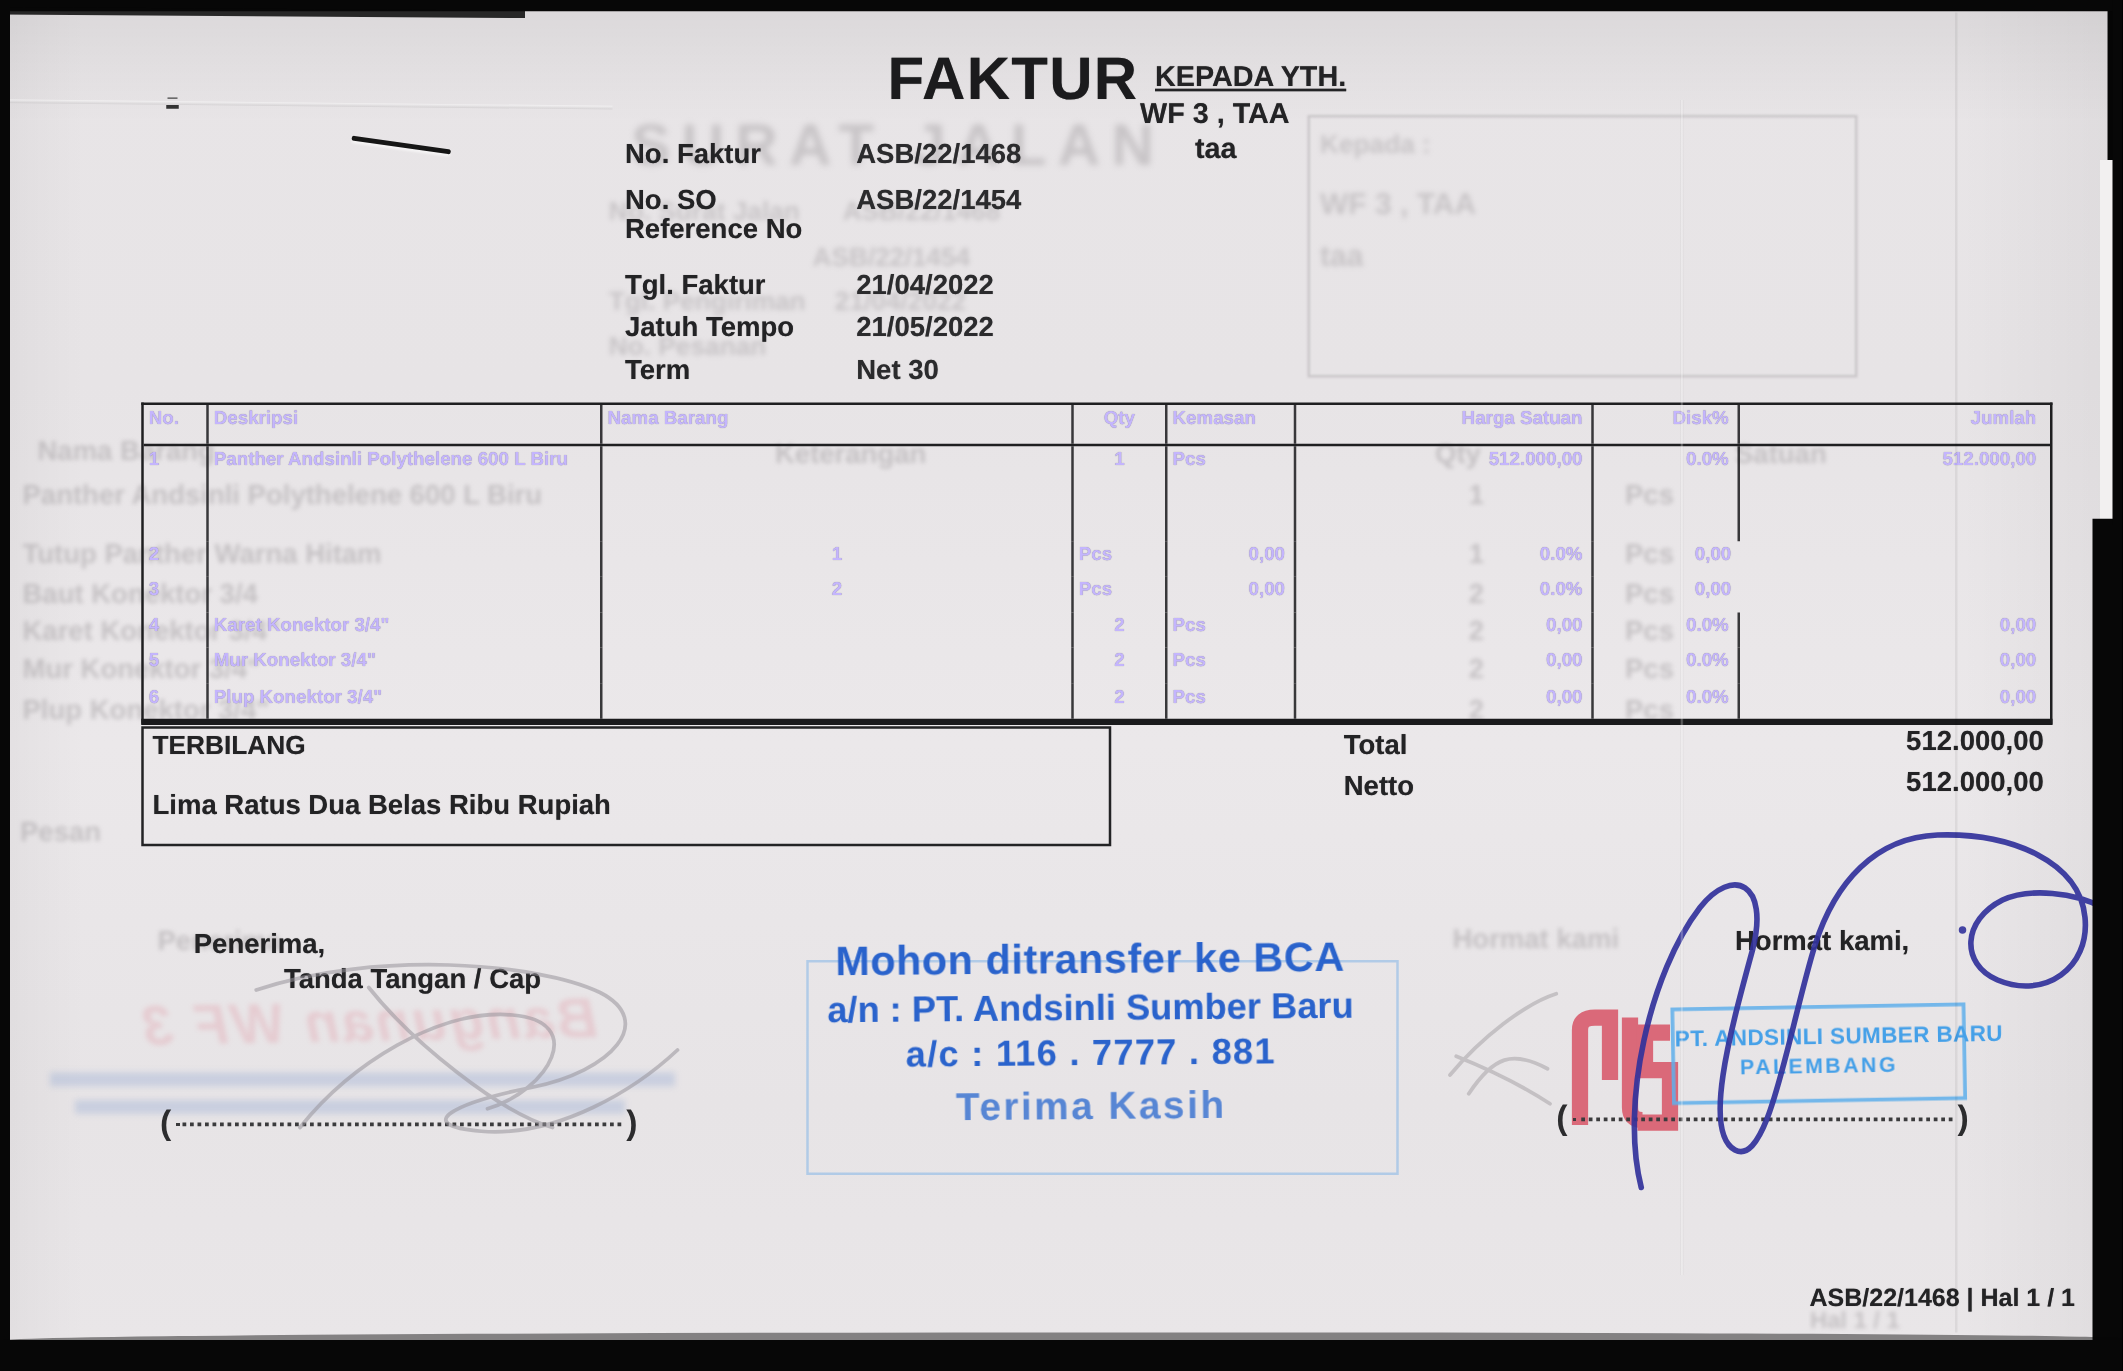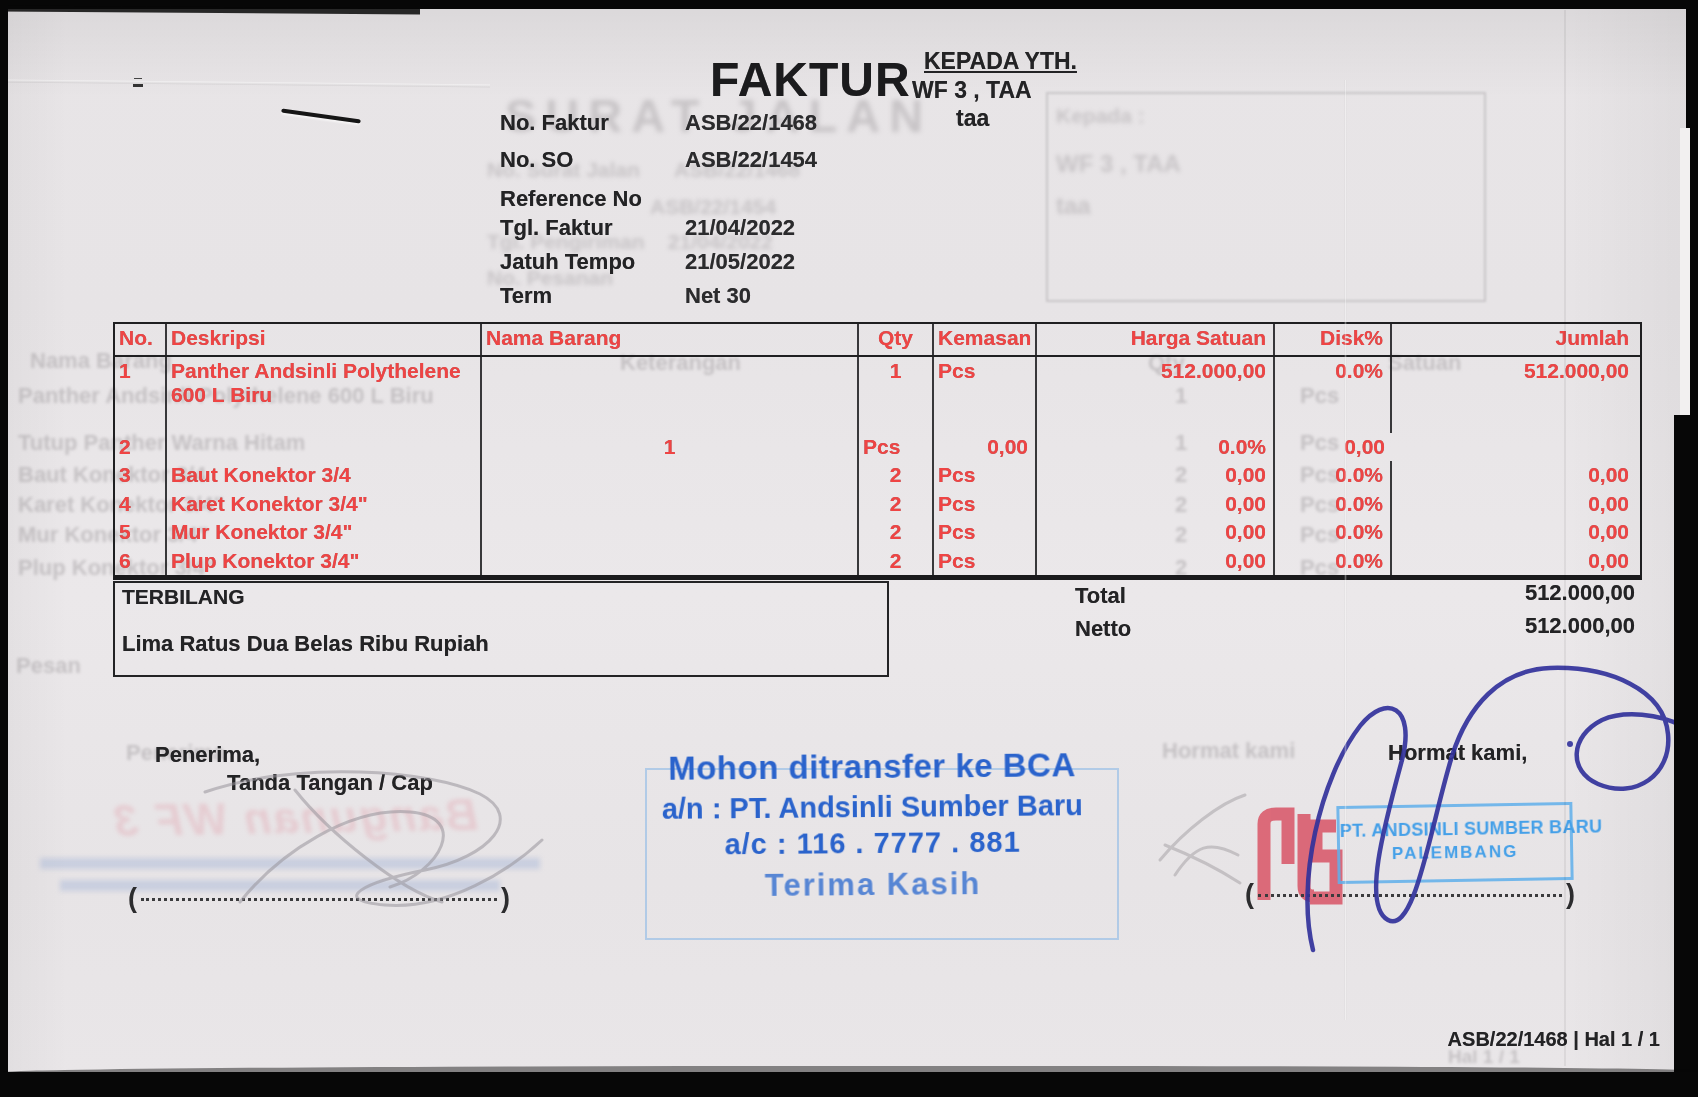--- a/index.html
+++ b/index.html
@@ -33,22 +33,22 @@
   .t{position:absolute;color:#232325;font-weight:700;text-shadow:0 0 .6px rgba(30,30,30,.55);}
   .title{font-size:48px;letter-spacing:1px;color:#1b1b1d;}
   .kepada{font-size:23px;text-decoration:underline;margin-left:12px;}
   .recip{font-size:23px;}
   .meta-label{font-size:22px;}
   .meta-value{font-size:22px;font-weight:700;color:#2b2b2d;}
 
   
   .tbl{position:absolute;left:113px;top:322px;width:1525px;border:2.5px solid #1f1f21;border-bottom:5px solid #1a1a1c;}
   .trow{display:grid;grid-template-columns:52px 315px 377px 75px 103px 238px 117px 244px;}
-  .trow>div{border-right:2px solid rgba(25,25,27,.85);padding:2px 4px 16px 4px;font-size:21px;font-weight:700;
-            color:#ef4444;text-shadow:0 0 .6px rgba(30,30,30,.5);overflow:hidden;}
+  .trow>div{border-right:2px solid rgba(25,25,27,.85);padding:2px 4px 16px 4px;font-size:15px;font-weight:700;
+            color:#c4b5fd;text-shadow:0 0 .6px rgba(30,30,30,.5);overflow:hidden;}
   .trow>div:last-child{border-right:none;}
   .thead{border-bottom:2.5px solid #1f1f21;height:31px;}
   .row1{height:76px;}
   .rown{height:28.4px;}
   .c-num{text-align:right;padding-right:7px !important;}
   .c-qty{text-align:center;}
   .totals-label{font-size:22px;}
   .totals-value{font-size:22px;text-align:right;}
 
   
@@ -137,31 +137,31 @@
     <div class="ghost g-item" style="left:16px;top:653px;">Pesan</div>
     <div class="ghost g-item" style="left:126px;top:740px;">Penerima</div>
     <div class="ghost g-item" style="left:1162px;top:738px;">Hormat kami</div>
     <div class="ghost g-item" style="left:1448px;top:1046px;font-size:19px;">Hal 1 / 1</div>
 
     <div class="ghost g-red" style="left:60px;top:792px;width:470px;text-align:center;">Bangunan WF 3</div>
     <div class="g-bluebar" style="left:40px;top:858px;width:500px;"></div>
     <div class="g-bluebar" style="left:60px;top:880px;width:440px;"></div>
   </div>
 
-  <div class="t title" style="left:710px;top:52px;">FAKTUR</div>
+  <div class="t title" style="left:710px;top:36px;">FAKTUR</div>
   <div class="t kepada" style="left:912px;top:48px;">KEPADA YTH.</div>
   <div class="t recip" style="left:912px;top:77px;">WF 3 , TAA</div>
   <div class="t recip" style="left:956px;top:105px;font-weight:700;">taa</div>
 
   <div>
     <div class="t meta-label" style="left:500px;top:110px;">No. Faktur</div>
     <div class="t meta-value" style="left:685px;top:110px;">ASB/22/1468</div>
     <div class="t meta-label" style="left:500px;top:147px;">No. SO</div>
     <div class="t meta-value" style="left:685px;top:147px;">ASB/22/1454</div>
-    <div class="t meta-label" style="left:500px;top:186px;">Reference No</div>
+    <div class="t meta-label" style="left:500px;top:170px;">Reference No</div>
     <div class="t meta-value" style="left:685px;top:182px;"></div>
     <div class="t meta-label" style="left:500px;top:215px;">Tgl. Faktur</div>
     <div class="t meta-value" style="left:685px;top:215px;">21/04/2022</div>
     <div class="t meta-label" style="left:500px;top:249px;">Jatuh Tempo</div>
     <div class="t meta-value" style="left:685px;top:249px;">21/05/2022</div>
     <div class="t meta-label" style="left:500px;top:283px;">Term</div>
     <div class="t meta-value" style="left:685px;top:283px;">Net 30</div>
   </div>
 
   <div class="tbl">
@@ -189,21 +189,20 @@
       <div>2</div>
       <div></div>
       <div class="c-qty">1</div>
       <div>Pcs</div>
       <div class="c-num">0,00</div>
       <div class="c-num">0.0%</div>
       <div class="c-num">0,00</div>
     </div>
     <div class="trow rown">
       <div>3</div>
-      <div>Baut Konektor 3/4</div>
       <div></div>
       <div class="c-qty">2</div>
       <div>Pcs</div>
       <div class="c-num">0,00</div>
       <div class="c-num">0.0%</div>
       <div class="c-num">0,00</div>
     </div>
     <div class="trow rown">
       <div>4</div>
       <div>Karet Konektor 3/4"</div>

